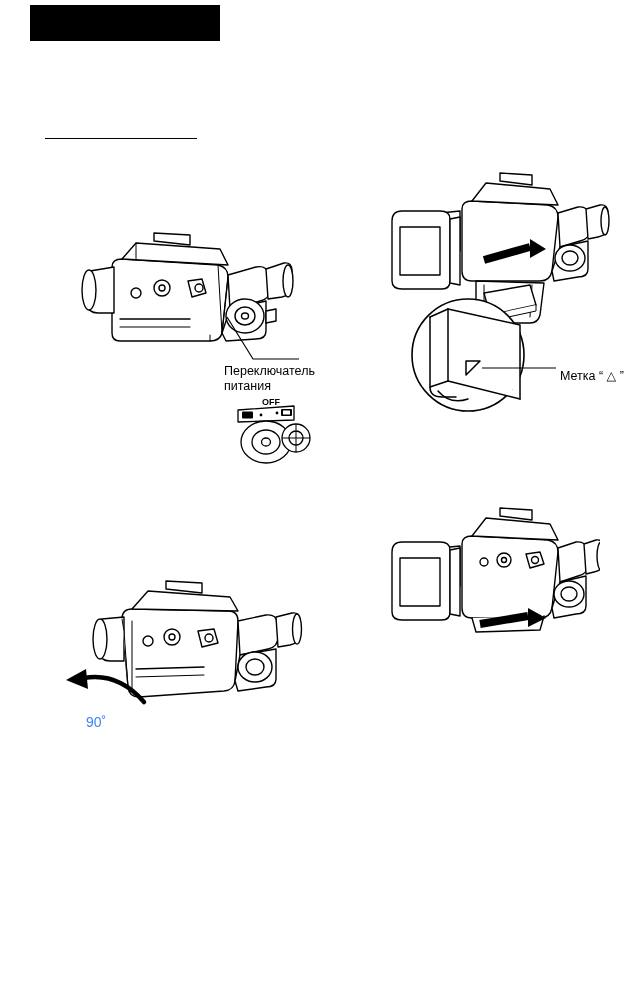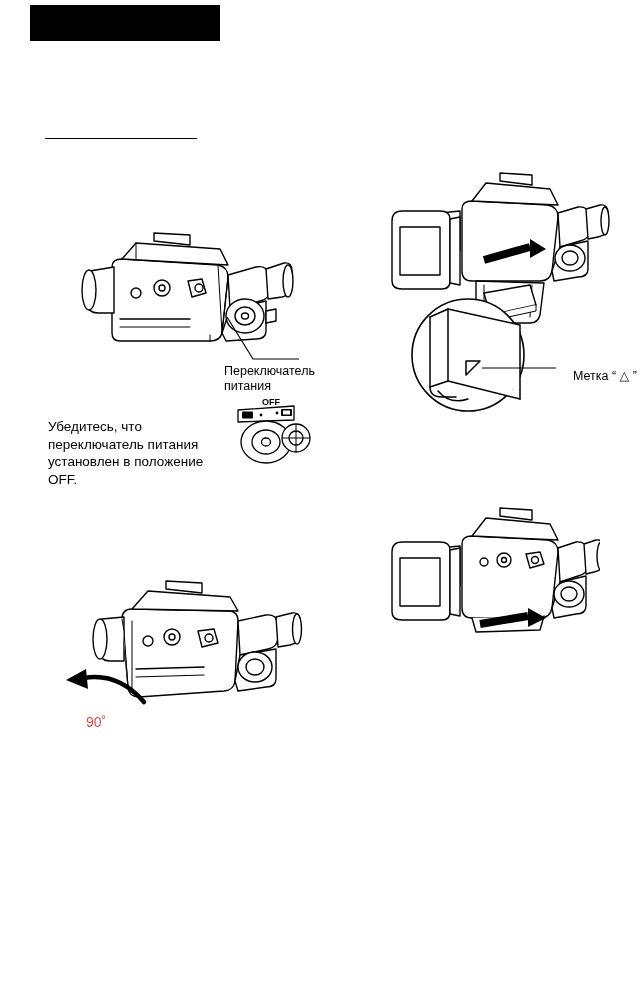--- a/index.html
+++ b/index.html
@@ -66,28 +66,27 @@
     color: #000000;
     white-space: pre-line;
   }
   .callout-mark {
     position: absolute;
     left: 560px;
     top: 368px;
     font-size: 12.5px;
     color: #000000;
     white-space: nowrap;
-    margin-left: 13px;
   }
   .angle-label {
     position: absolute;
     left: 86px;
     top: 714px;
     font-size: 14px;
-    color: #ef4444;
+    color: #3b82f6;
   }
   svg { display: block; }
   .fig {
     position: absolute;
   }
 </style>
 </head>
 <body>
 
 <div class="page">
@@ -140,24 +139,20 @@
     </svg>
   </div>
 
   <svg class="fig" style="left:225px; top:315px;" width="80" height="60" viewBox="0 0 80 60">
     <path d="M2 2 L28 44 L74 44" fill="none" stroke="#000000" stroke-width="1.2"></path>
   </svg>
 
   <div class="callout callout-power-switch">Переключатель
 питания</div>
 
-  <div class="instruction-text">Убедитесь, что
-переключатель питания
-установлен в положение
-OFF.</div>
 
   <div class="fig" style="left:236px; top:396px;">
     <svg width="78" height="70" viewBox="0 0 78 70">
       <g fill="#ffffff" stroke="#000000" stroke-width="1.3" stroke-linejoin="round">
 
         <path d="M2 14 L2 26 L58 24 L58 10 Z"></path>
 
         <rect x="6" y="15.5" width="11" height="7" rx="1" fill="#000000" stroke="none"></rect>
 
         <rect x="45" y="13" width="11" height="7" rx="1" fill="#000000" stroke="none"></rect>

